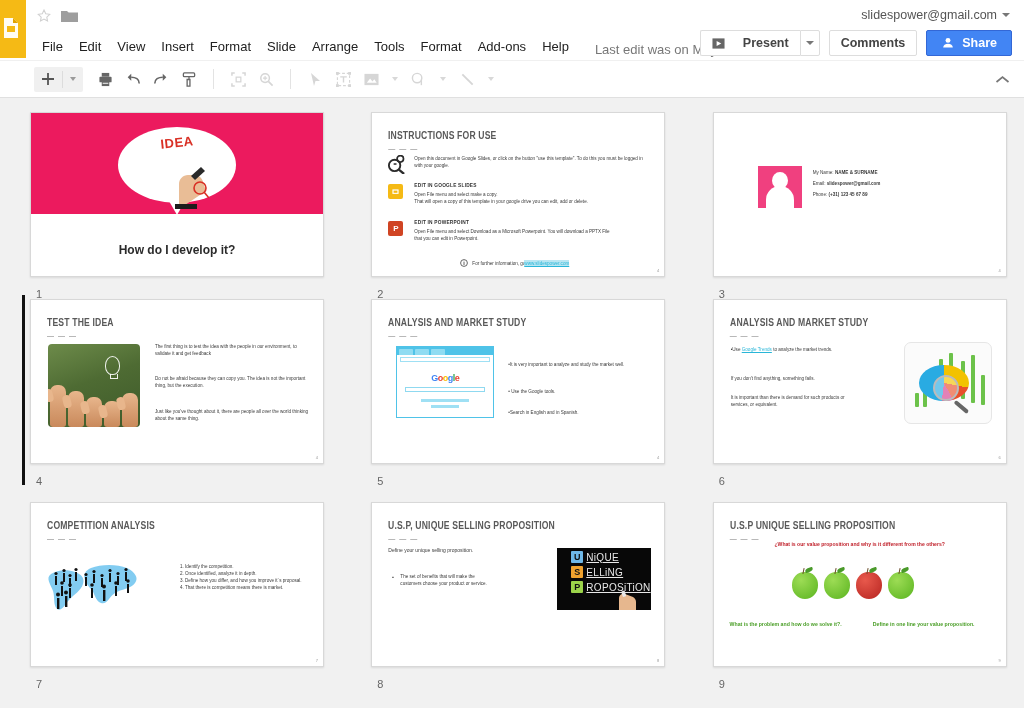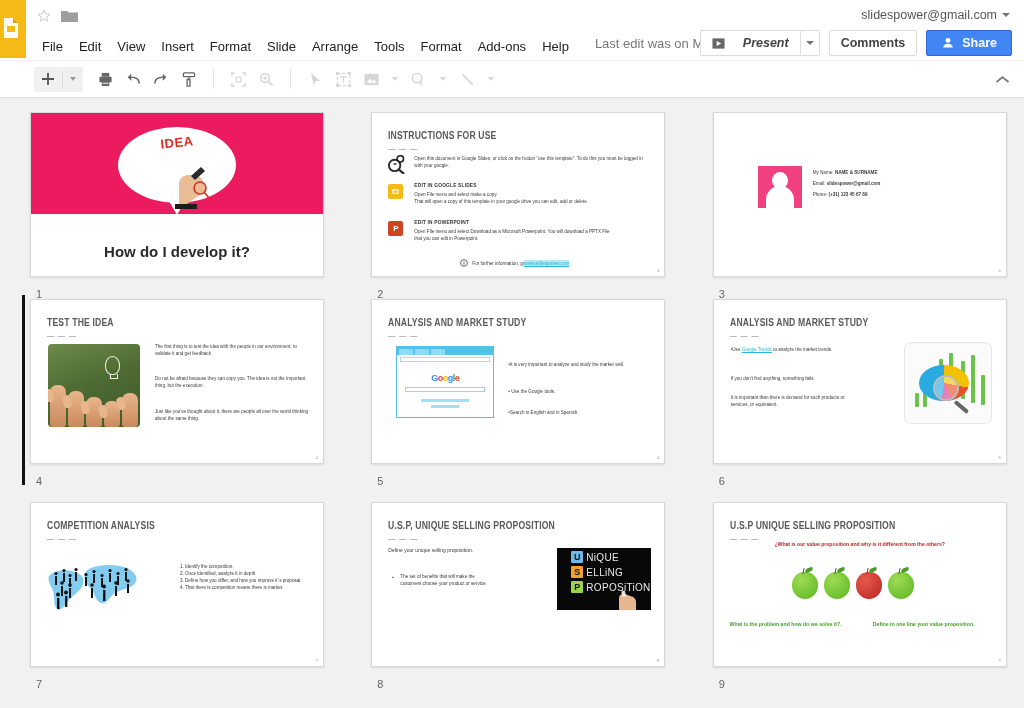--- a/index.html
+++ b/index.html
@@ -18,39 +18,39 @@
     background:#f5ba15;
   }
   .logo-glyph {
     position:absolute; left:3px; top:18px; width:16px; height:20px;
   }
   .title-row { position:absolute; left:36px; top:8px; display:flex; align-items:center; gap:9px; }
   .doc-title { font-size:19px; color:#222; font-weight:400; letter-spacing:0.1px; }
   .star-icon { width:16px; height:16px; color:#d4d4d4; }
   .folder-icon { width:17px; height:14px; color:#9e9e9e; }
 
-  .menubar { position:absolute; left:34px; top:36px; display:flex; align-items:flex-start; }
+  .menubar { position:absolute; left:34px; top:36px; display:flex; align-items:flex-end; }
   .menu-item {
     font-size:13px; color:#222; padding:3px 8px; cursor:default; border-radius:2px;
   }
   .lastedit { font-size:13px; color:#777; margin-left:18px; white-space:nowrap; }
 
   .account {
     position:absolute; right:14px; top:8px; font-size:12.5px; color:#555;
     display:flex; align-items:center; gap:5px;
   }
   .caret-down { width:0;height:0;border-left:4px solid transparent;border-right:4px solid transparent;border-top:4px solid #777; }
 
   .topright-btns { position:absolute; right:12px; top:30px; display:flex; align-items:stretch; gap:9px; height:26px; }
   .btn {
     display:flex; align-items:center; font-size:12.5px; font-weight:bold;
     border:1px solid #ddd; background:#fff; border-radius:2px; padding:0 11px; color:#444;
     cursor:pointer; white-space:nowrap;
   }
-  .btn-present { gap:18px; border-right:none; border-radius:2px 0 0 2px;font-style:italic; }
+  .btn-present { gap:18px; border-right:none; border-radius:2px 0 0 2px; }
   .btn-present-caret {
     display:flex; align-items:center; justify-content:center; width:20px;
     border:1px solid #ddd; background:#fff; border-radius:0 2px 2px 0; cursor:pointer;
   }
   .present-grp { display:flex; }
   .play-icon { width:13px; height:13px; }
   .btn-share {
     background:#4285f4; border-color:#3367d6; color:#fff; gap:7px; padding:0 14px;
   }
   .share-icon { width:14px; height:14px; }
@@ -115,21 +115,21 @@
   .s1-bubble {
     position:absolute; left:50%; top:14px; transform:translateX(-50%);
     width:118px; height:76px; background:#fff; border-radius:50%;
   }
   .s1-tail {
     position:absolute; left:50%; top:88px; transform:translateX(-50%);
     width:0;height:0;border-left:8px solid transparent;border-right:8px solid transparent;border-top:14px solid #fff;
   }
   .s1-idea { position:absolute; left:50%; top:22px; transform:translateX(-50%) rotate(-6deg); font-weight:bold; font-size:13px; color:#d93025; letter-spacing:0.5px; font-family:"Liberation Sans",sans-serif; }
   .s1-h1 { position:absolute; left:0; right:0; top:108px; text-align:center; font-weight:bold; font-size:18px; color:#4a4a4a; letter-spacing:-0.3px; }
-  .s1-h2 { position:absolute; left:0; right:0; top:130px; text-align:center; font-weight:bold; font-size:15px; color:#2b2b2b; }
+  .s1-h2 { position:absolute; left:0; right:0; top:130px; text-align:center; font-weight:bold; font-size:12px; color:#2b2b2b; }
 
   
   .ic-box { position:absolute; width:15px; height:15px; border-radius:2px; display:flex; align-items:center; justify-content:center; font-size:8px; font-weight:bold; color:#fff; }
   .s-sub { font-weight:bold; font-size:4.8px; color:#333; letter-spacing:0.2px; }
   .link { color:#29b6d8; text-decoration:underline; }
 
   
   .avatar-block { position:absolute; left:44px; top:53px; width:44px; height:42px; background:#f0407f; overflow:hidden; }
   .avatar-head { position:absolute; left:50%; top:6px; transform:translateX(-50%); width:16px; height:17px; background:#fff; border-radius:50%; }
   .avatar-body { position:absolute; left:50%; top:20px; transform:translateX(-50%); width:28px; height:26px; background:#fff; border-radius:14px 14px 0 0; }
@@ -163,21 +163,21 @@
   .magn::after { content:""; position:absolute; right:-13px; bottom:-9px; width:17px; height:3.5px; background:#666; transform:rotate(40deg); border-radius:2px; }
   .gbar { position:absolute; bottom:16px; width:4px; background:#6cc24a; border-radius:1px; }
 
   
   .mapimg { position:absolute; left:14px; top:55px; width:110px; height:60px; }
 
   
   .bboard { position:absolute; right:13px; top:45px; width:94px; height:62px; background:#080808; }
   .usp-row { display:flex; align-items:center; gap:3px; margin:3px 0 0 14px; }
   .usp-key { width:12px; height:12px; display:flex; align-items:center; justify-content:center; font-size:9px; font-weight:bold; color:#111; border-radius:1px; }
-  .usp-word { color:#e8e8e8; font-size:10px; letter-spacing:0.3px; font-family:"Liberation Sans",sans-serif; }
+  .usp-word { color:#e8e8e8; font-size:10px; letter-spacing:0.3px; font-family:"Liberation Sans",sans-serif;text-decoration:underline; }
 
   
   .apple { position:absolute; bottom:0; width:26px; height:27px; border-radius:48% 48% 52% 52%; }
   .apple::before { content:""; position:absolute; left:11px; top:-4px; width:1.4px; height:6px; background:#6b4b2a; transform:rotate(12deg); }
   .apple::after { content:""; position:absolute; left:13px; top:-4px; width:8px; height:4px; background:#4a9a2a; border-radius:60% 10% 60% 10%; transform:rotate(-20deg); }
   .q9 { position:absolute; left:10px; right:10px; top:38px; text-align:center; font-weight:bold; font-size:5.1px; color:#c0202a; }
   .g9 { position:absolute; font-weight:bold; font-size:5.2px; color:#4a9e27; text-align:center; line-height:1.5; }
 </style>
 </head>
 <body>

